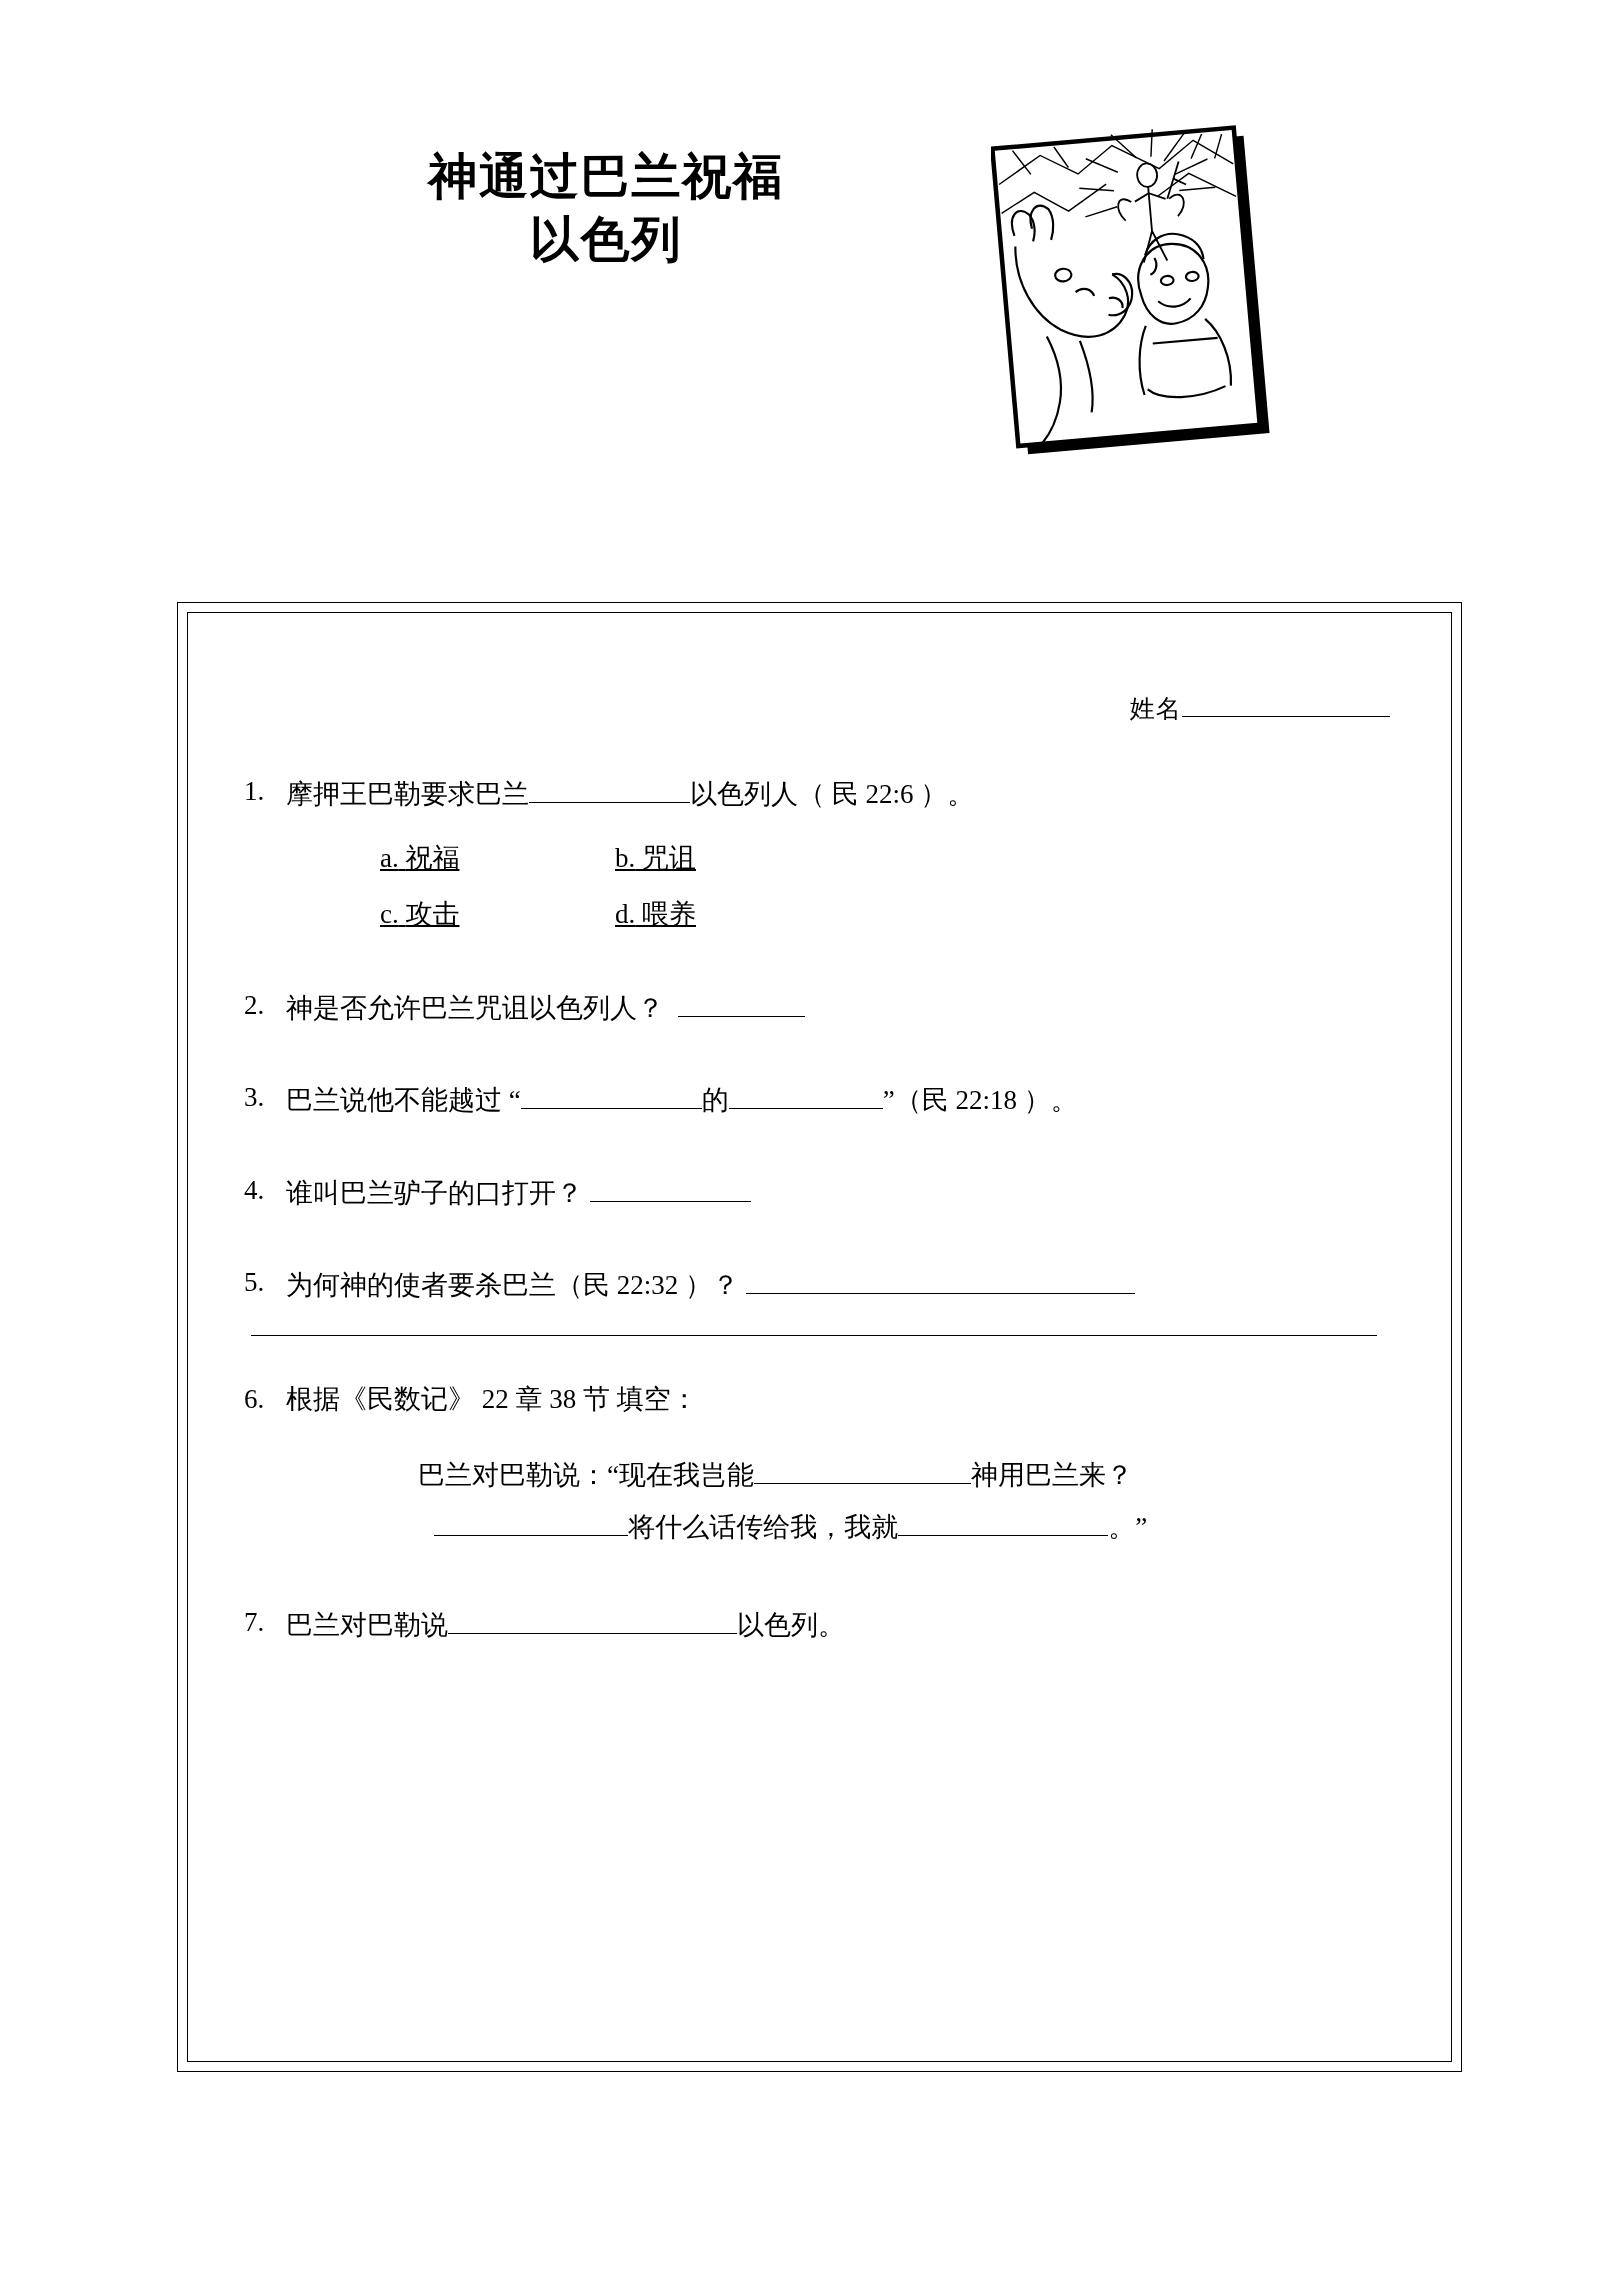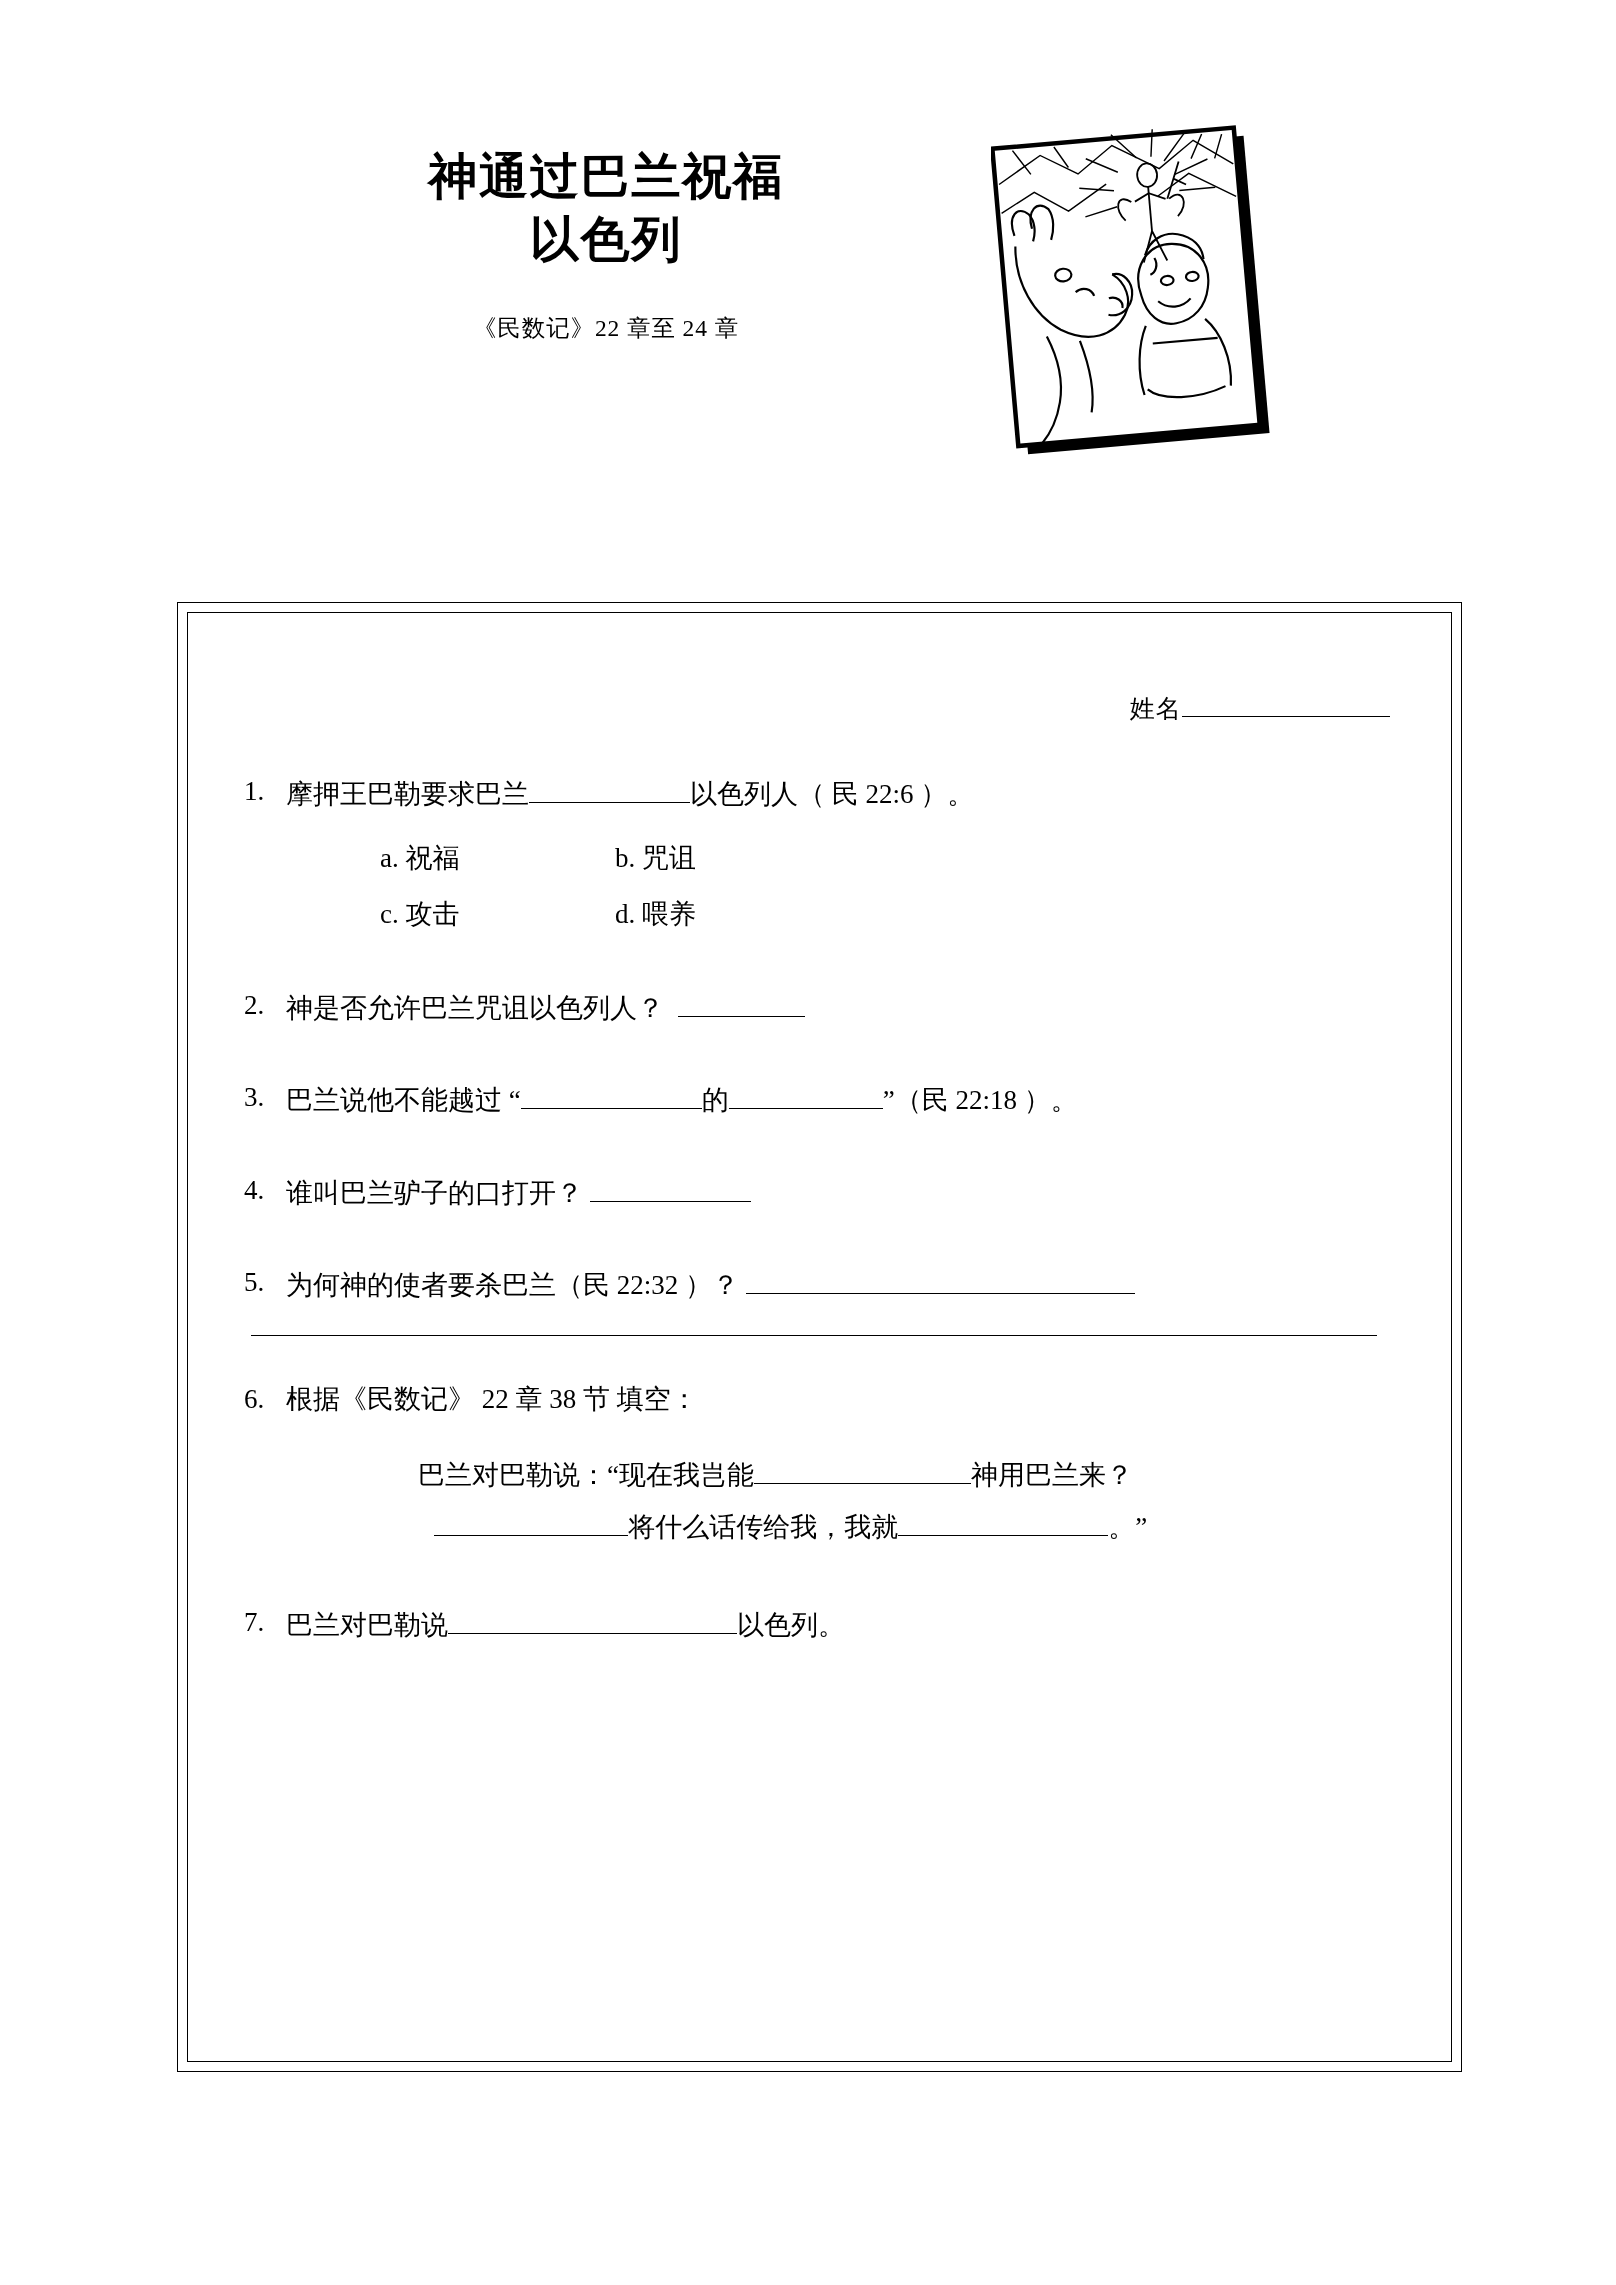--- a/index.html
+++ b/index.html
@@ -137,20 +137,21 @@
     margin-top: 23.5px;
     margin-left: 136px;
     font-size: 27px;
   }
   .choice-row {
     display: flex;
     margin-bottom: 14.5px;
   }
   .choice {
     width: 235px;
+    text-decoration: underline;
   }
 
   .blank-a  { width: 161px; }
   .blank-b  { width: 127px; }
   .blank-c1 { width: 181px; }
   .blank-c2 { width: 154px; }
   .blank-d  { width: 161px; }
   .blank-e  { width: 389px; }
   .blank-f  { width: 217px; }
   .blank-g  { width: 194px; }
@@ -178,21 +179,20 @@
 </head>
 <body>
 
 <div class="page">
 
   <div class="header">
 
     <div class="title-block">
       <div class="title-line">神通过巴兰祝福</div>
       <div class="title-line">以色列</div>
-      <div class="subtitle">《民数记》22 章至 24 章</div>
     </div>
 
     <div class="illustration">
       <svg width="308" height="425" viewBox="0 0 340 470" xmlns="http://www.w3.org/2000/svg">
 
         <g transform="rotate(-5 170 220)">
           <rect x="28" y="30" width="268" height="330" fill="#000000"></rect>
           <rect x="18" y="20" width="268" height="330" fill="#ffffff" stroke="#000000" stroke-width="5"></rect>
 
           <g fill="none" stroke="#000000" stroke-width="1.6">

